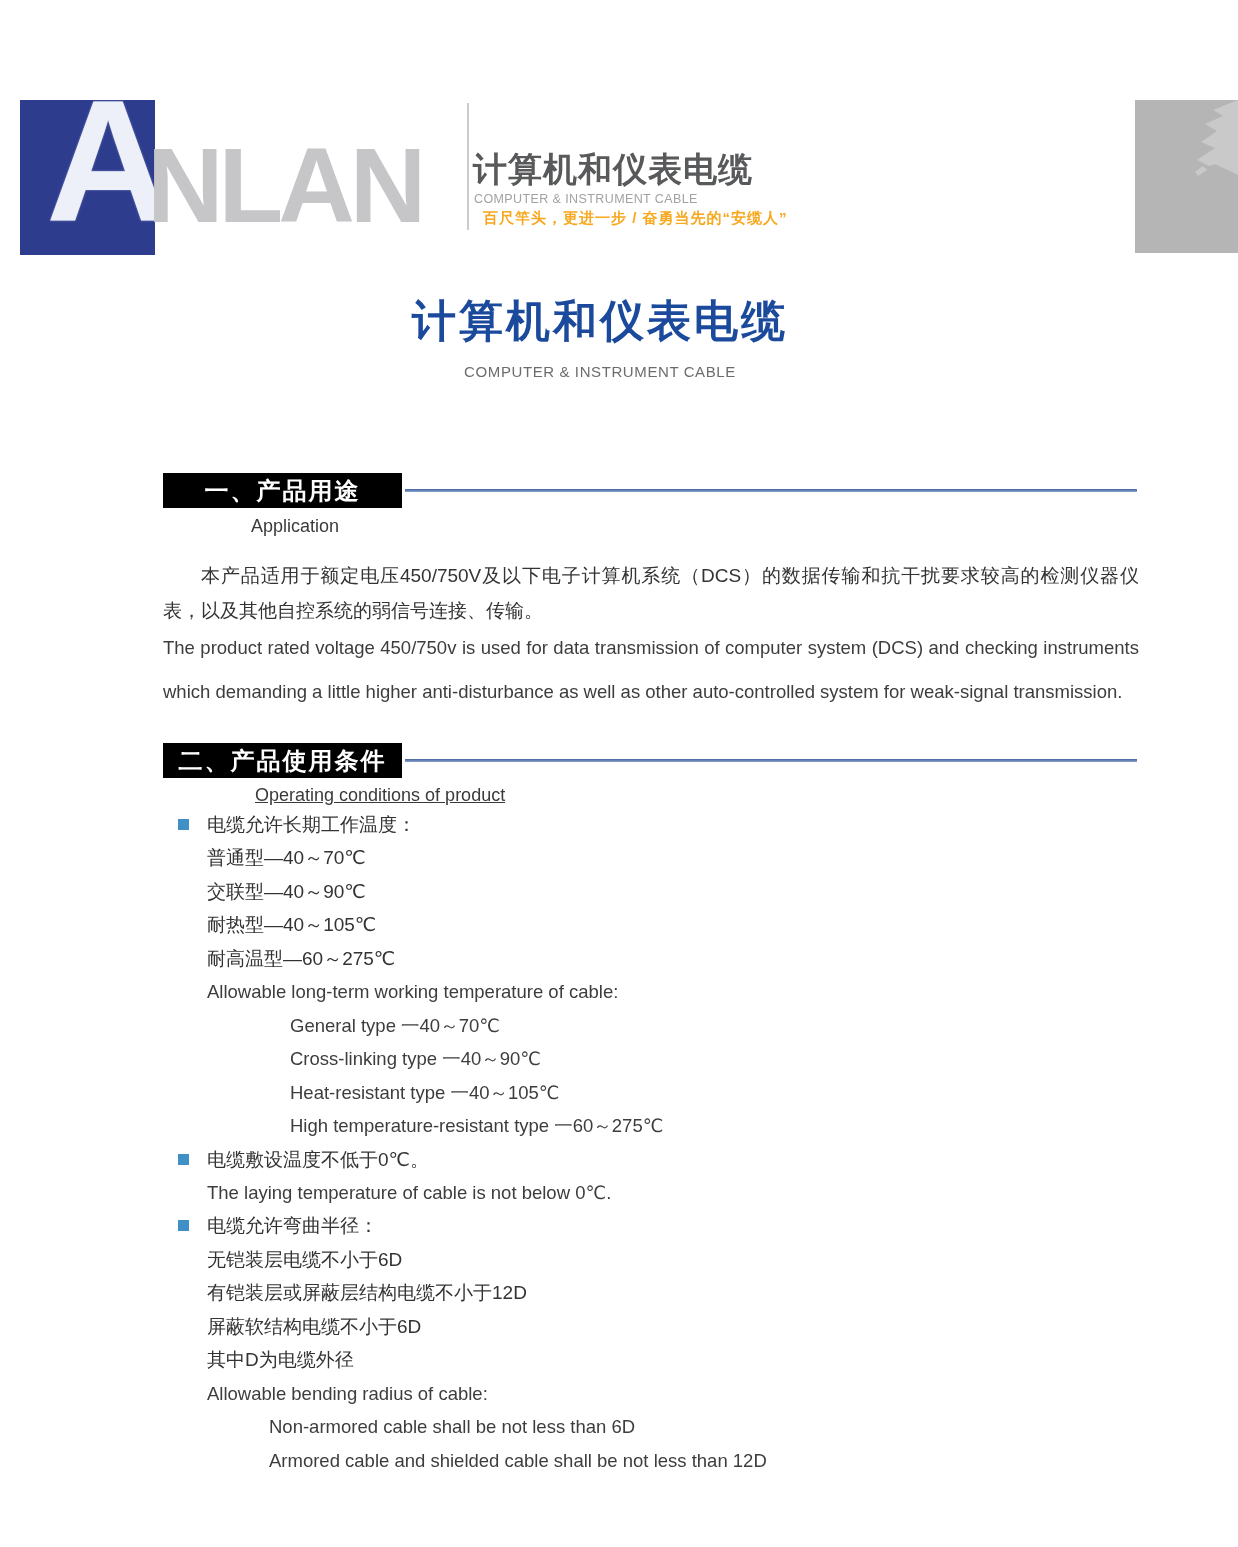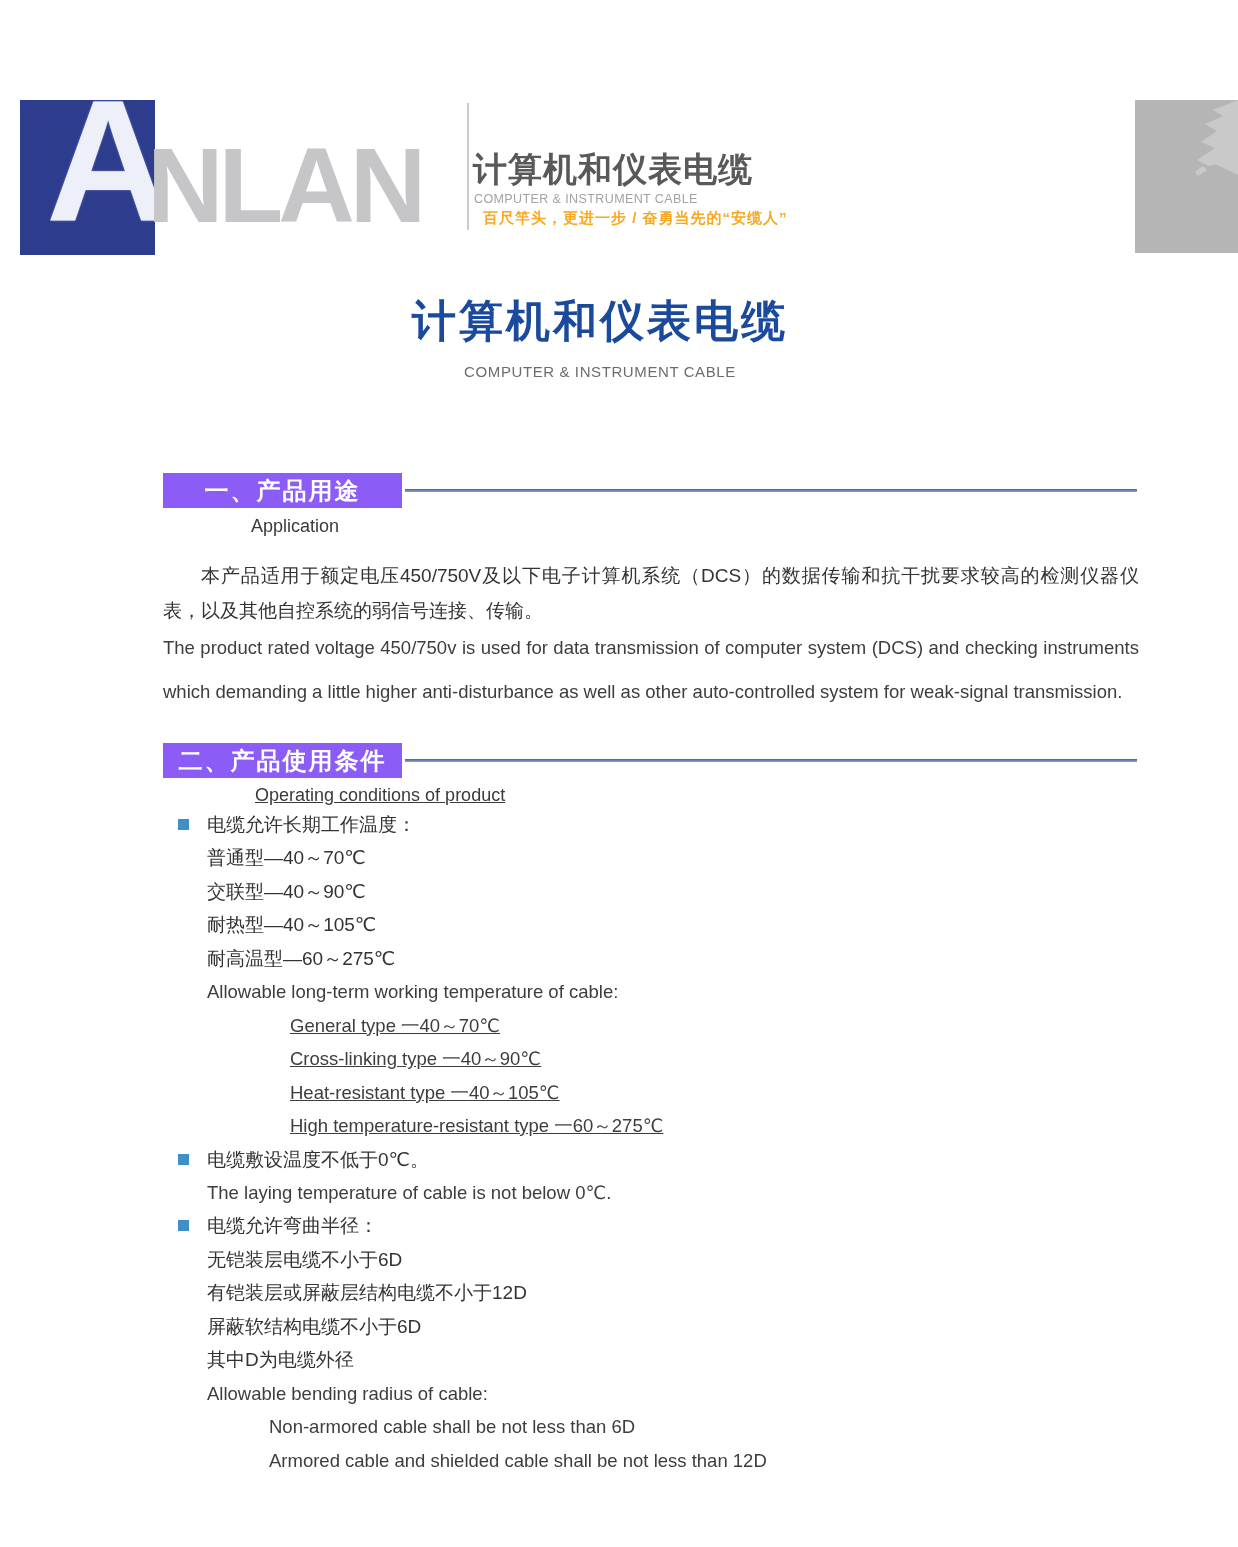--- a/index.html
+++ b/index.html
@@ -64,21 +64,21 @@
   }
 
   
   .sec-head {
     position:absolute; left:163px; right:101px;
     display:flex; align-items:center;
   }
   .sec-head.s1 { top:473px; }
   .sec-head.s2 { top:743px; }
   .sec-box {
-    background:#8b5cf6; color:#ffffff;
+    background:#000000; color:#ffffff;
     width:239px; height:35px; flex:0 0 auto;
     display:flex; align-items:center; justify-content:center;
     font-size:24px; font-weight:bold; letter-spacing:2px;
   }
   .sec-line {
     flex:1 1 auto; height:3px; margin-left:3px;
     background:linear-gradient(#46659f,#8aa3cf);
   }
   .sec-sub {
     position:absolute; font-size:18px; color:#3a3a3a;margin-left:48px;
@@ -99,21 +99,21 @@
   }
 
   
   .cond-list { position:absolute; left:163px; top:808px; width:976px; }
   .row {
     position:relative; line-height:33.45px; padding-left:44px;
     white-space:nowrap;
   }
   .row.zh { font-size:19px; color:#333333; }
   .row.en { font-size:18.5px; color:#3d3d3d; }
-  .row.ind1 { padding-left:127px;text-decoration:underline; }
+  .row.ind1 { padding-left:127px; }
   .row.ind2 { padding-left:106px; }
   .bullet-mark {
     position:absolute; left:15px; top:11px; width:11px; height:11px;
     background:#4090c8;
   }
 </style>
 </head>
 <body>
 
 <div class="page">

